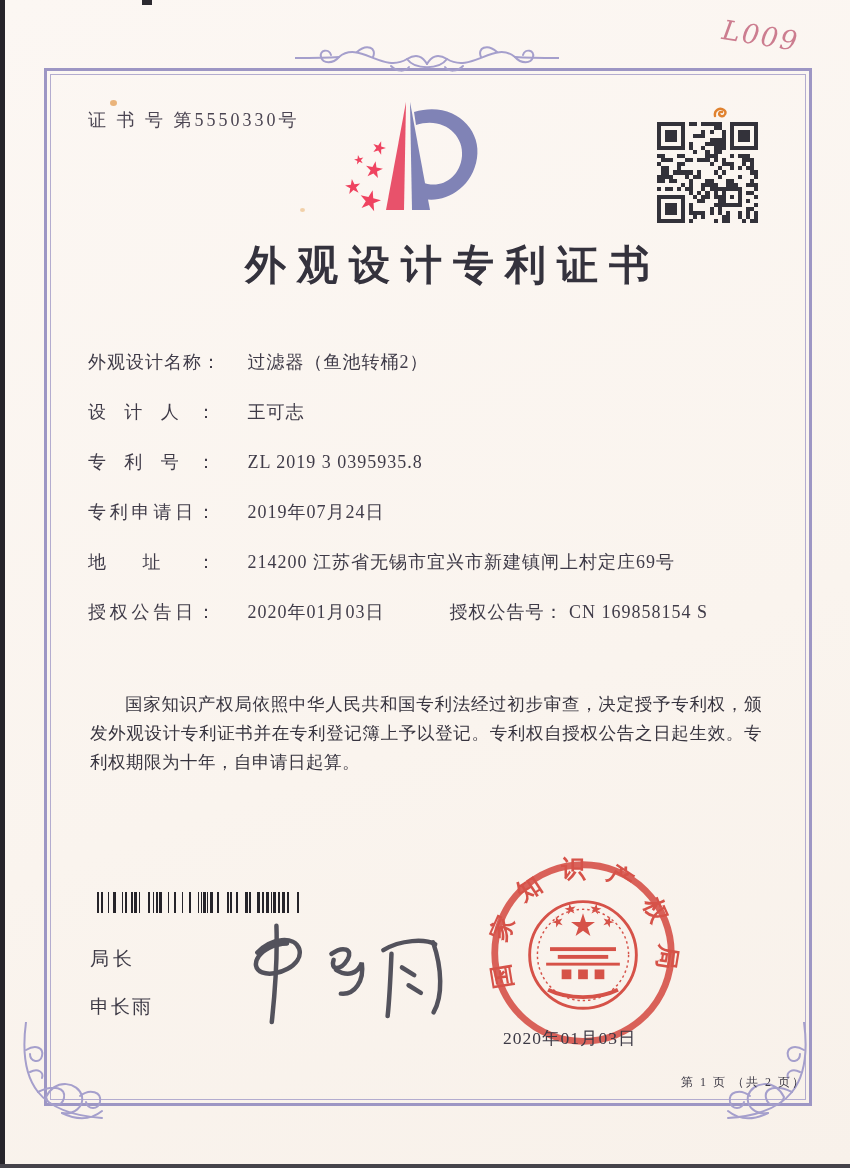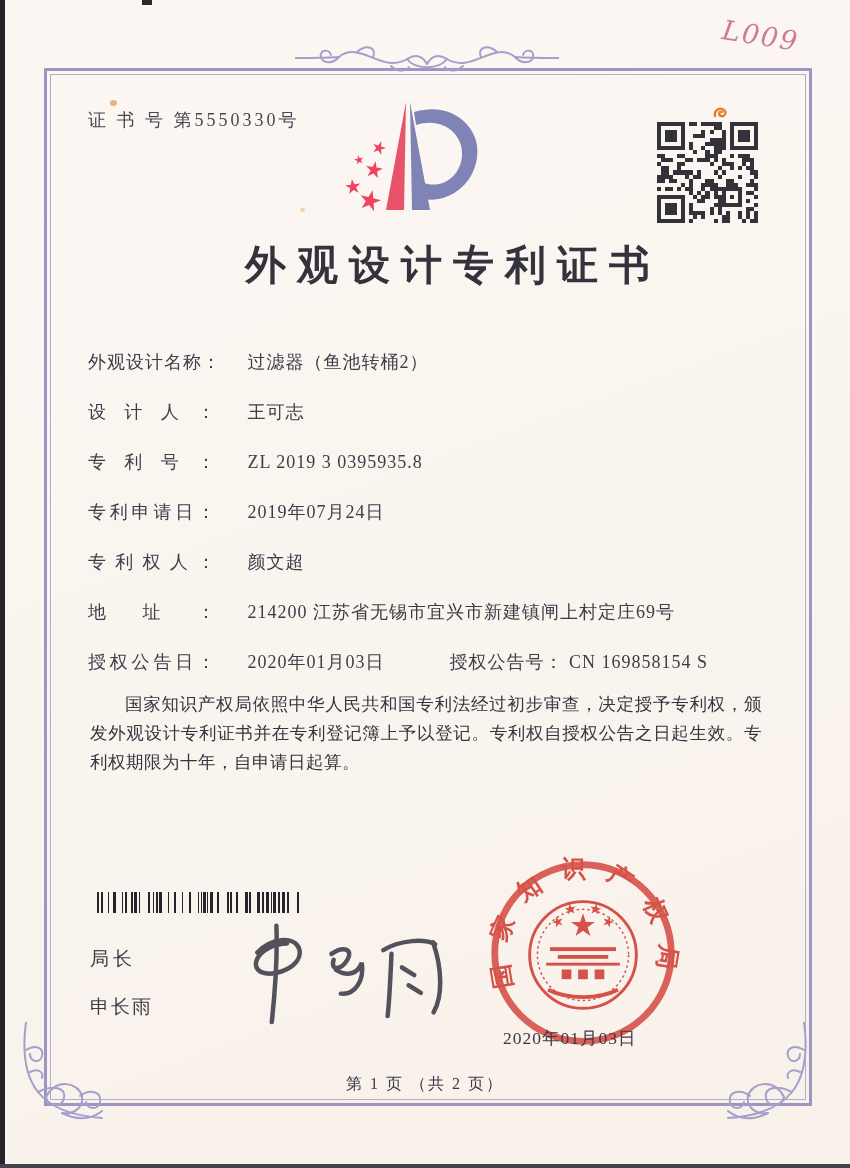--- a/index.html
+++ b/index.html
@@ -68,22 +68,22 @@
   .signer{position:absolute;left:90px;top:946px;font-size:19px;letter-spacing:4px;color:#3c3945;}
   .signer .name{margin-top:22px;letter-spacing:2px;}
   .signature{position:absolute;left:212px;top:912px;transform:rotate(-2deg);}
 
   .seal{position:absolute;left:486px;top:856px;width:194px;height:194px;
         mix-blend-mode:multiply;opacity:.92;}
   .seal-date{
     position:absolute;left:503px;top:1026px;font-size:17.5px;letter-spacing:1px;color:#3c3945;
   }
   .page-number{
-    position:absolute;left:44px;top:1074px;width:762px;text-align:center;
-    font-size:16px;letter-spacing:2px;color:#3c3945;
+    position:absolute;left:44px;top:1074px;width:762px;text-align:right;
+    font-size:12px;letter-spacing:2px;color:#3c3945;
   }
   .footer-note{
     position:absolute;left:0;top:1170px;width:850px;text-align:left;
     font-size:16px;letter-spacing:4px;color:#3c3945;
   }
 </style>
 </head>
 <body>
 
 <div class="page">
@@ -362,24 +362,20 @@
     </div>
     <div class="frow">
       <span class="flabel">专利号：</span>
       <span class="fvalue">ZL 2019 3 0395935.8</span>
     </div>
     <div class="frow">
       <span class="flabel">专利申请日：</span>
       <span class="fvalue">2019年07月24日</span>
     </div>
     <div class="frow">
-      <span class="flabel">专利权人：</span>
-      <span class="fvalue">颜文超</span>
-    </div>
-    <div class="frow">
       <span class="flabel">地址：</span>
       <span class="fvalue">214200 江苏省无锡市宜兴市新建镇闸上村定庄69号</span>
     </div>
     <div class="frow">
       <span class="flabel">授权公告日：</span>
       <span class="fvalue">2020年01月03日</span>
       <span class="grant-gap"></span>
       <span>授权公告号：</span>
       <span>CN 169858154 S</span>
     </div>

